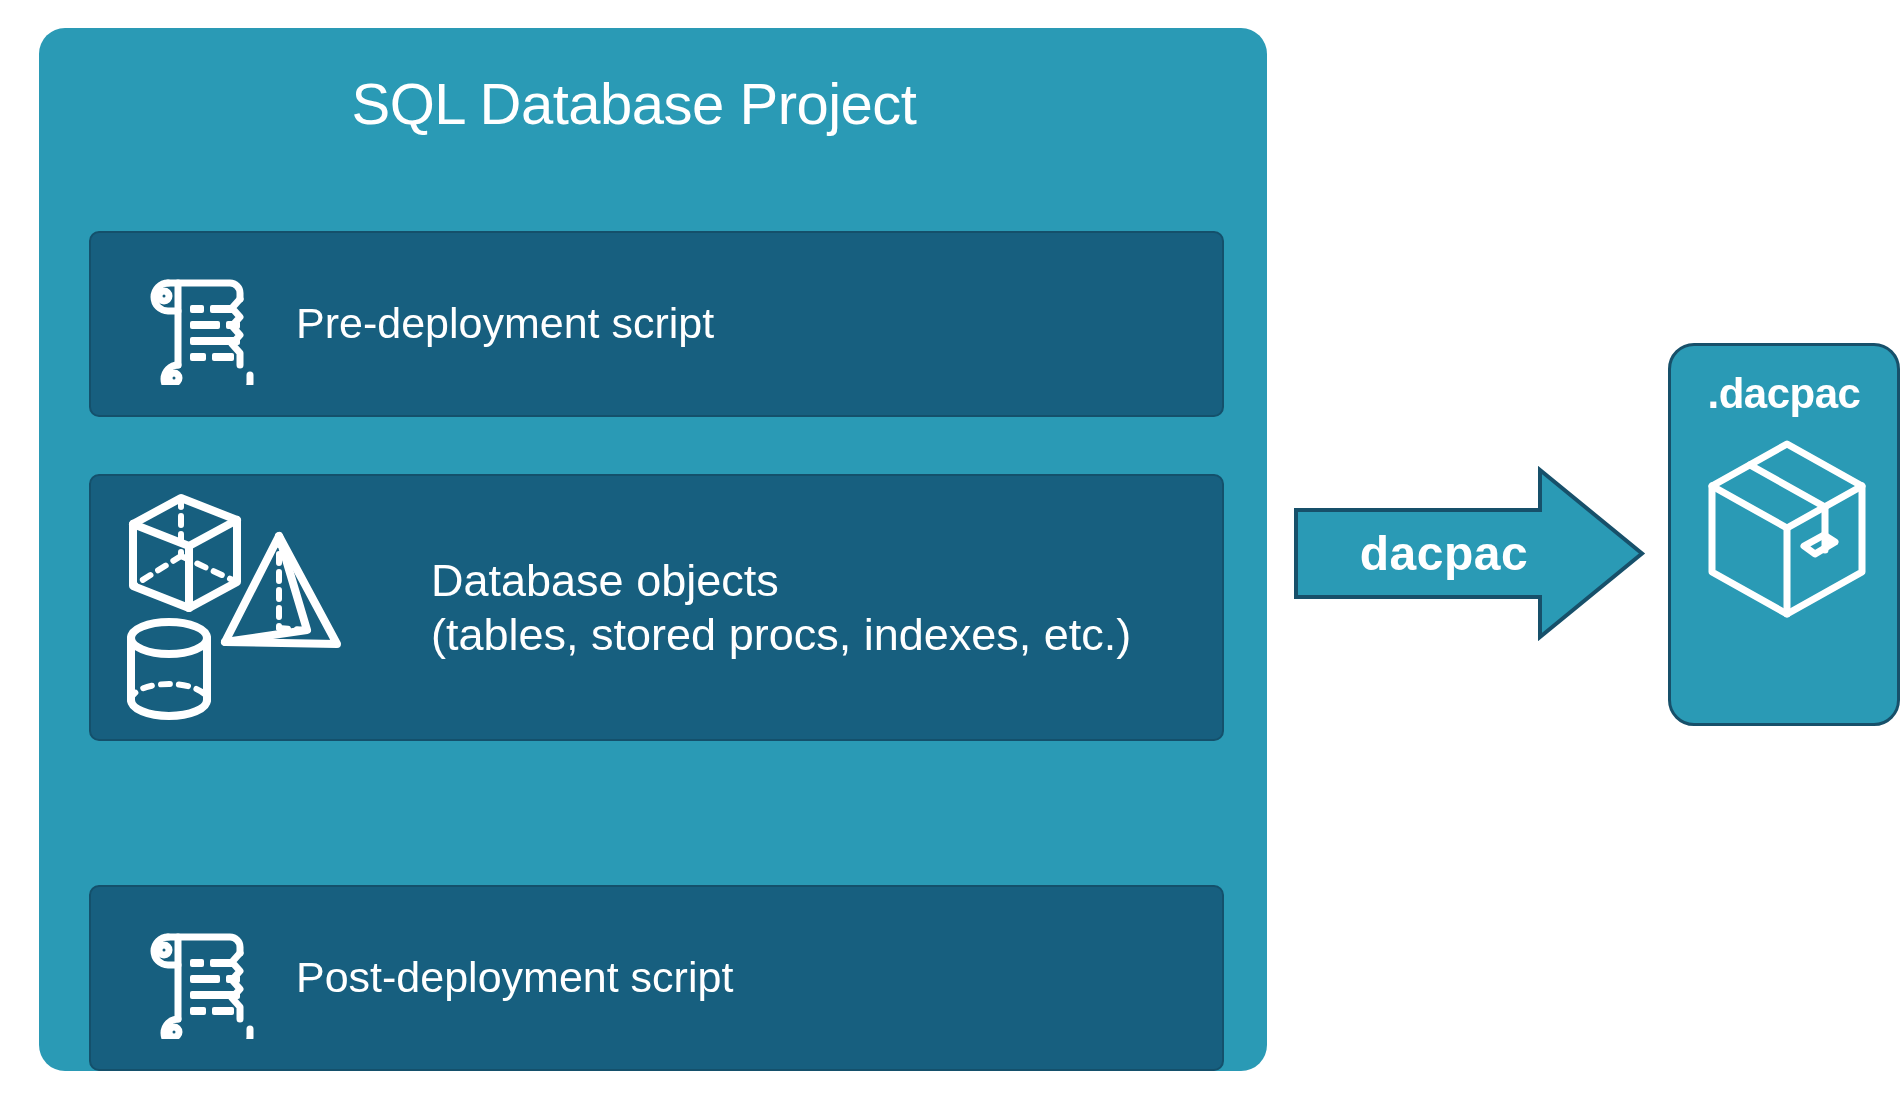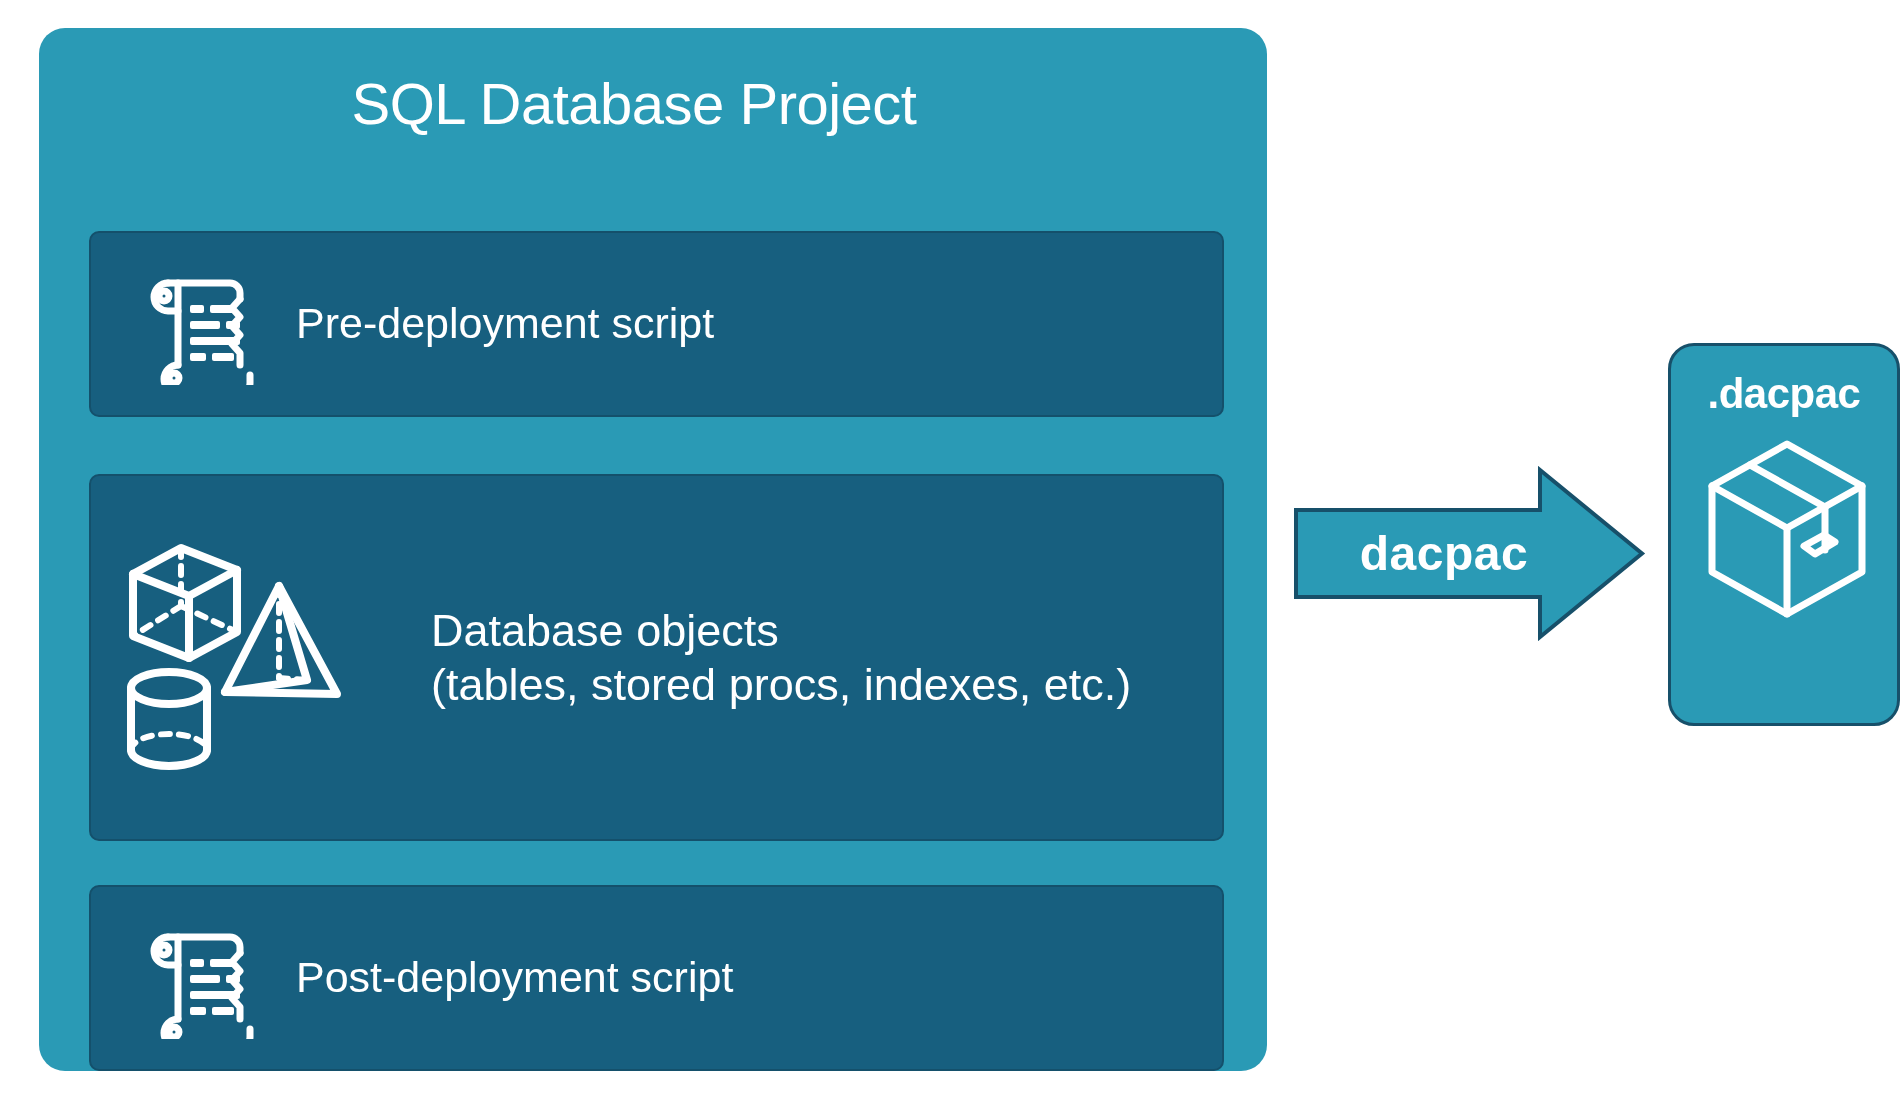--- a/index.html
+++ b/index.html
@@ -40,21 +40,21 @@
     left:50px;
     width:1135px;
     background:#175f7f;
     border:2px solid #14506b;
     border-radius:10px;
     box-sizing:border-box;
     display:flex;
     align-items:center;
   }
   .panel-pre  { top:203px; height:186px; }
-  .panel-obj  { top:446px; height:367px; }
+  .panel-obj  { top:446px; height:267px; }
   .panel-post { top:833px; height:186px;margin-top:24px; }
 
   .panel-icon{
     flex:0 0 auto;
     display:flex;
     align-items:center;
     justify-content:center;
   }
   .panel-pre  .panel-icon,
   .panel-post .panel-icon{ width:205px; }

